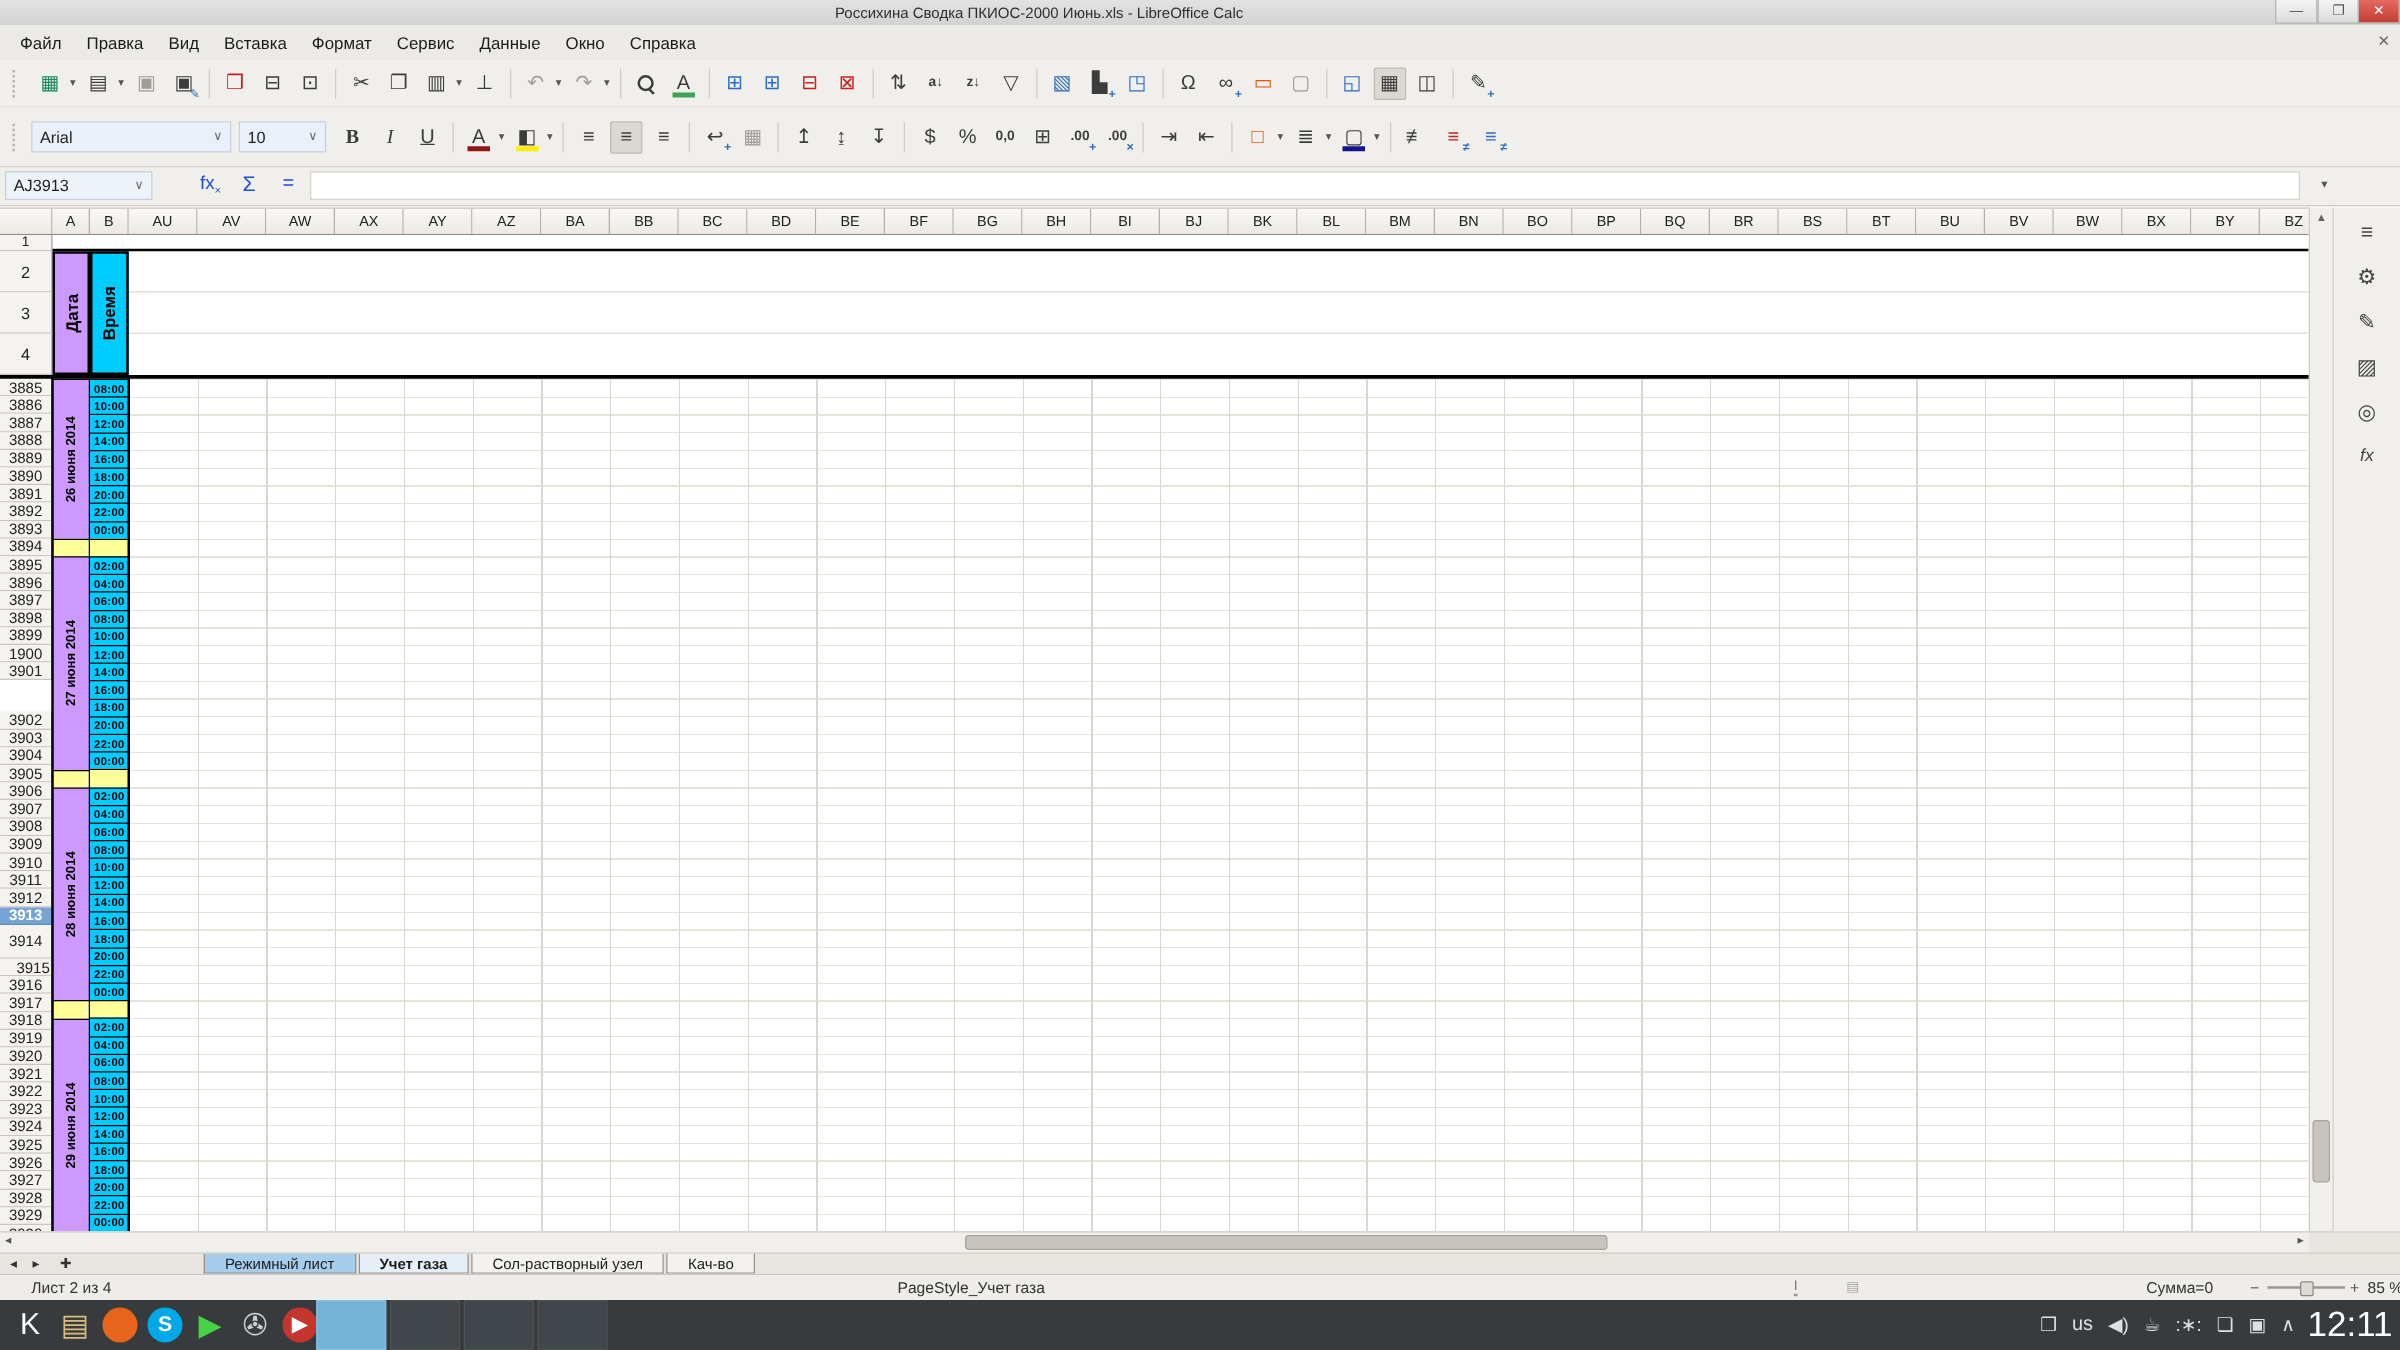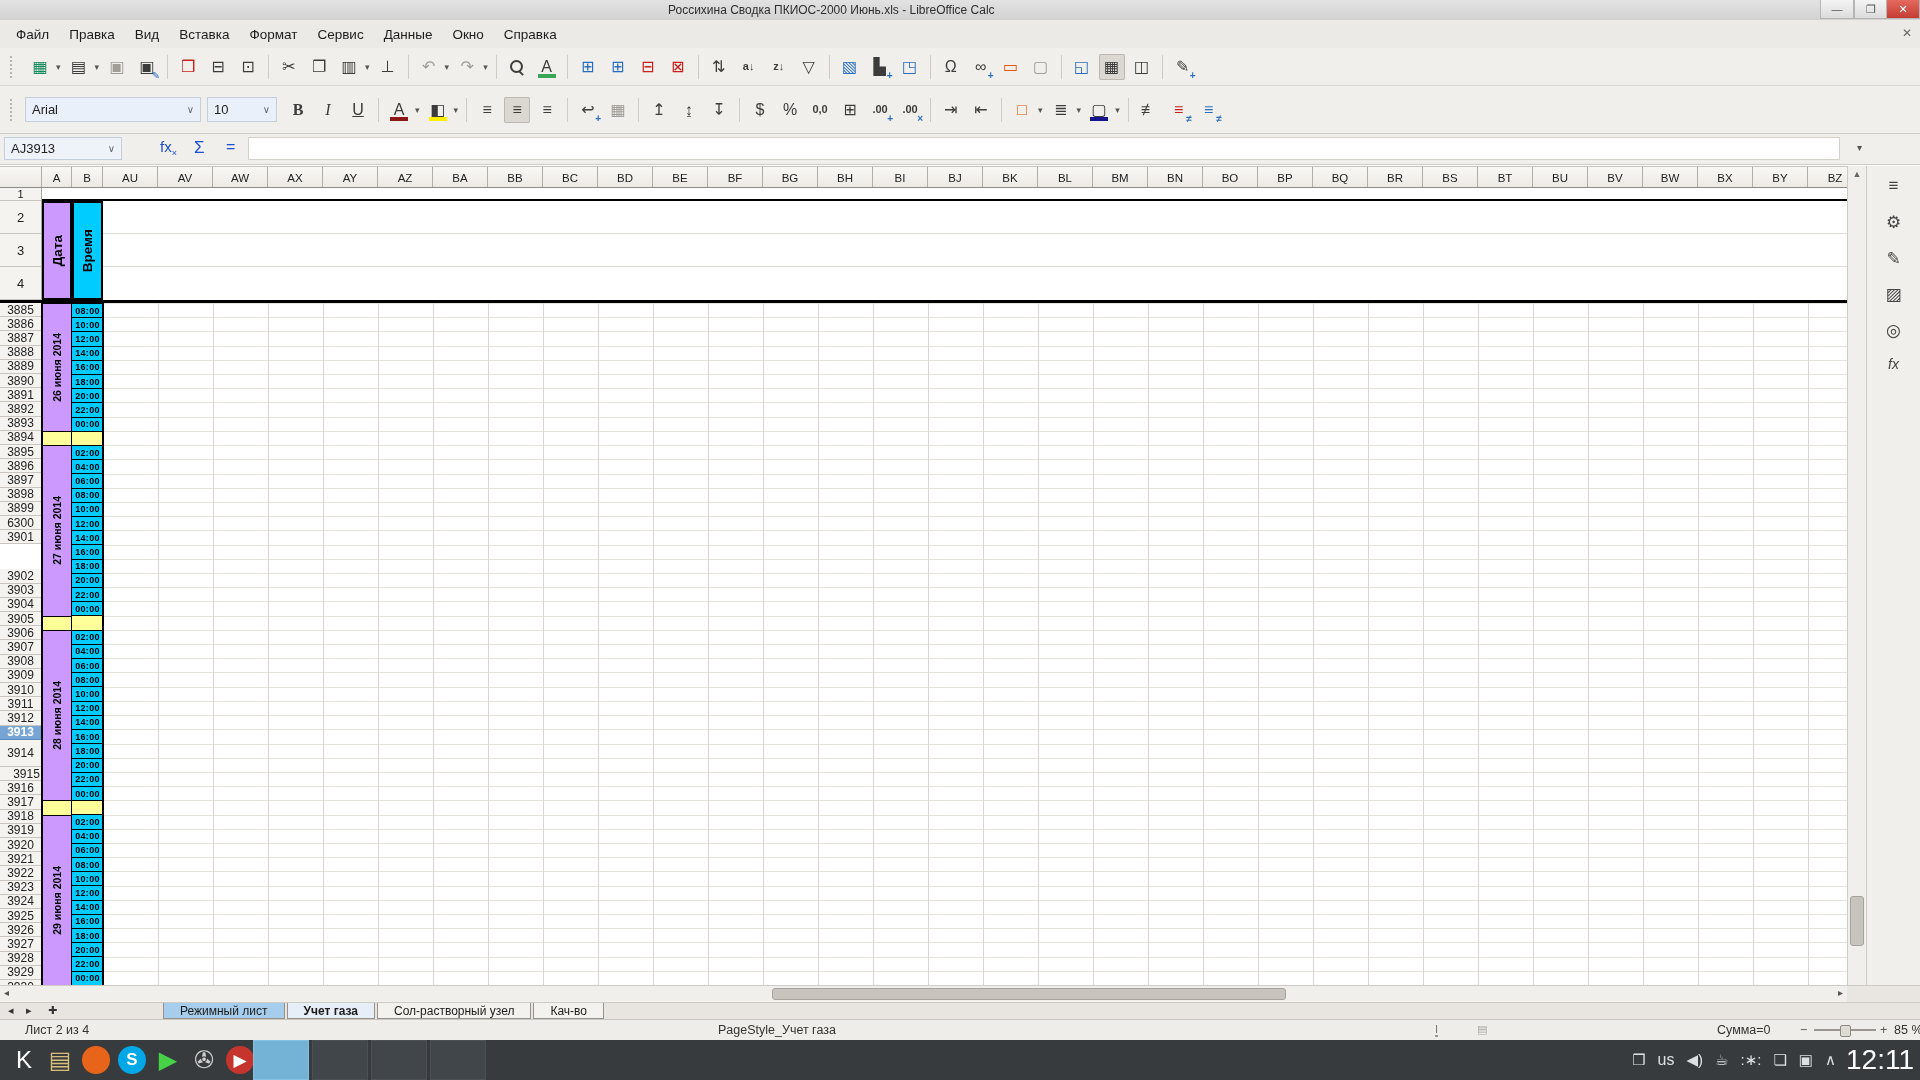--- a/index.html
+++ b/index.html
@@ -265,21 +265,21 @@
       <span class="g" style="color: rgb(60, 60, 60);">◫</span>
     </div>
     <div class="tsep"></div>
     <div class="tbtn">
       <span class="g" style="color: rgb(60, 60, 60);">✎</span>
       <span class="acc">+</span>
     </div>
   </div>
 <div class="tbar tb2">
   <div class="grip"></div>
-  <div class="combo" style="width:176px;">
+  <div class="combo" style="width:160px;">
     <span class="cv">Arial</span>
       <span class="chev">∨</span>
   </div>
   <div class="combo" style="width:70px;">
     <span class="cv">10</span>
       <span class="chev">∨</span>
   </div>
 
 <div class="tbtn">
       <span class="g bold" style="color: rgb(60, 60, 60);">B</span>
@@ -464,21 +464,21 @@
         <div class="rn" style="height: 14.21px;">3890</div>
         <div class="rn" style="height: 14.21px;">3891</div>
         <div class="rn" style="height: 14.21px;">3892</div>
         <div class="rn" style="height: 14.21px;">3893</div>
         <div class="rn" style="height: 14.21px;">3894</div>
         <div class="rn" style="height: 14.21px;">3895</div>
         <div class="rn" style="height: 14.21px;">3896</div>
         <div class="rn" style="height: 14.21px;">3897</div>
         <div class="rn" style="height: 14.21px;">3898</div>
         <div class="rn" style="height: 14.21px;">3899</div>
-        <div class="rn" style="height: 14.21px;">6300</div>
+        <div class="rn" style="height: 14.21px;">1900</div>
         <div class="rn" style="height: 14.21px;">3901</div>
         <div class="rn" style="height: 14.21px; margin-top: 25px;">3902</div>
         <div class="rn" style="height: 14.21px;">3903</div>
         <div class="rn" style="height: 14.21px;">3904</div>
         <div class="rn" style="height: 14.21px;">3905</div>
         <div class="rn" style="height: 14.21px;">3906</div>
         <div class="rn" style="height: 14.21px;">3907</div>
         <div class="rn" style="height: 14.21px;">3908</div>
         <div class="rn" style="height: 14.21px;">3909</div>
         <div class="rn" style="height: 14.21px;">3910</div>

